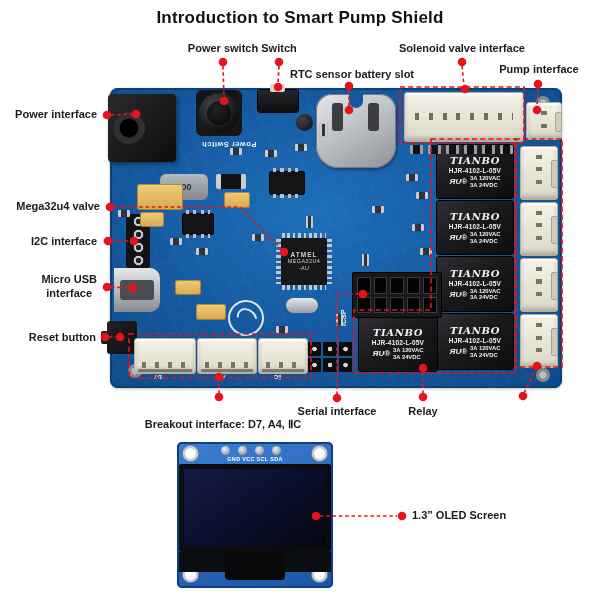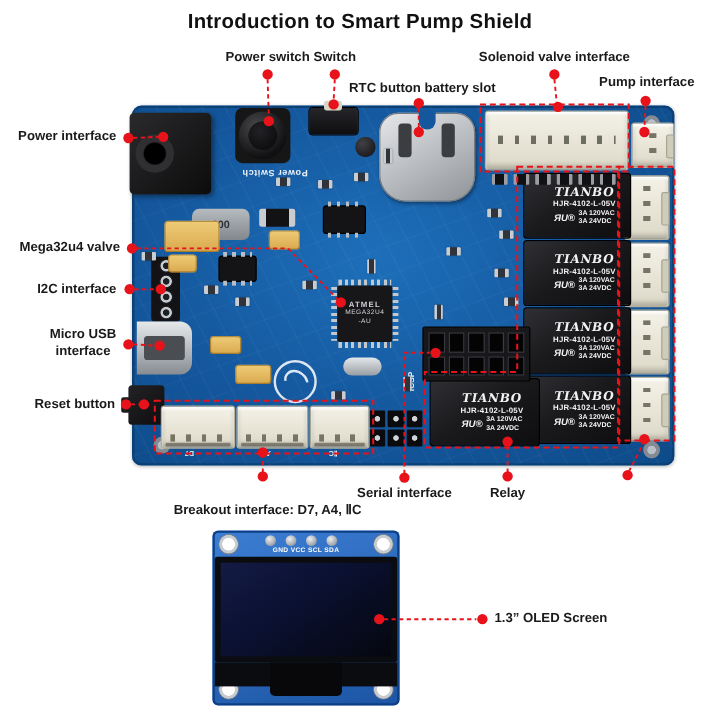--- a/index.html
+++ b/index.html
@@ -33,21 +33,21 @@
        background:repeating-linear-gradient(90deg,#6d6d62 0 4px,transparent 4px 13.8px);}
   .jst-h::before{content:"";position:absolute;left:7px;right:7px;bottom:5px;height:6px;
        background:repeating-linear-gradient(90deg,#767465 0 4px,transparent 4px 13px);}
   .jst-h::after{content:"";position:absolute;left:3px;right:3px;bottom:1px;height:3px;background:rgba(40,38,28,.45);border-radius:1px;}
   .jst-v::before{content:"";position:absolute;top:8px;bottom:8px;left:50%;width:6px;margin-left:-3px;
        background:repeating-linear-gradient(180deg,#767465 0 4px,transparent 4px 12.5px);}
   .jst-v::after{content:"";position:absolute;right:-1px;top:25%;height:50%;width:5px;background:#cfccba;border:1px solid #a8a492;border-radius:2px 0 0 2px;}
   
   .relay{position:absolute;background:linear-gradient(145deg,#303034 0%,#1a1a1d 45%,#0e0e10 100%);
          border:1px solid #000;border-radius:3px;color:#f2f2f2;display:flex;flex-direction:column;
-         align-items:center;justify-content:center;gap:1px;padding-left:12px;}
+         align-items:center;justify-content:center;gap:1px;}
   .r-brand{font-family:"DejaVu Serif",serif;font-style:italic;font-weight:700;font-size:10px;letter-spacing:.6px;}
   .r-model{font-size:6.5px;font-weight:600;letter-spacing:.2px;}
   .r-rating{display:flex;align-items:center;gap:3px;}
   .r-ul{font-size:8px;font-weight:700;font-style:italic;}
   .r-rl{display:flex;flex-direction:column;font-size:5.8px;font-weight:600;line-height:6.5px;}
   
   .qfp{position:absolute;}
   .qfp .pt,.qfp .pb{position:absolute;left:6px;right:6px;height:5px;
       background:repeating-linear-gradient(90deg,#c3c8cd 0 2.6px,transparent 2.6px 5.4px);}
   .qfp .pt{top:0}.qfp .pb{bottom:0}
@@ -293,21 +293,21 @@
     <div class="abs" style="left:28px;top:14px;width:100px;text-align:center;font-size:5.5px;font-weight:700;color:#fff;letter-spacing:.3px">GND VCC SCL SDA</div>
     <div class="abs" style="left:2px;top:22px;width:152px;height:88px;background:#0b0c10;border-radius:2px">
       <div class="abs" style="left:5px;top:5px;width:142px;height:78px;background:linear-gradient(145deg,#141b44 0%,#0b1133 40%,#05070f 100%)"></div>
     </div>
     <div class="abs" style="left:2px;top:110px;width:152px;height:20px;background:#0b0c10"></div>
     <div class="abs" style="left:48px;top:110px;width:60px;height:28px;background:#08080a;border-radius:0 0 4px 4px"></div>
   </div>
 
   <div class="callout cc annot-label" style="left:223px;top:42px">Power switch</div>
   <div class="callout cc annot-label" style="left:279px;top:42px">Switch</div>
-  <div class="callout cc annot-label" style="left:352px;top:68px">RTC button battery slot</div>
+  <div class="callout cc annot-label" style="left:352px;top:68px">RTC sensor battery slot</div>
   <div class="callout cc annot-label" style="left:462px;top:42px">Solenoid valve interface</div>
   <div class="callout cc annot-label" style="left:539px;top:63px">Pump interface</div>
   <div class="callout ra annot-label" style="right:503px;top:108px">Power interface</div>
   <div class="callout ra annot-label" style="right:500px;top:200px">Mega32u4 valve</div>
   <div class="callout ra annot-label" style="right:503px;top:235px">I2C interface</div>
   <div class="callout annot-label" style="right:503px;top:272px;text-align:center;line-height:14px">
     <span style="display:block">Micro USB</span>
     <span style="display:block">interface</span>
   </div>
   <div class="callout ra annot-label" style="right:504px;top:331px">Reset button</div>

